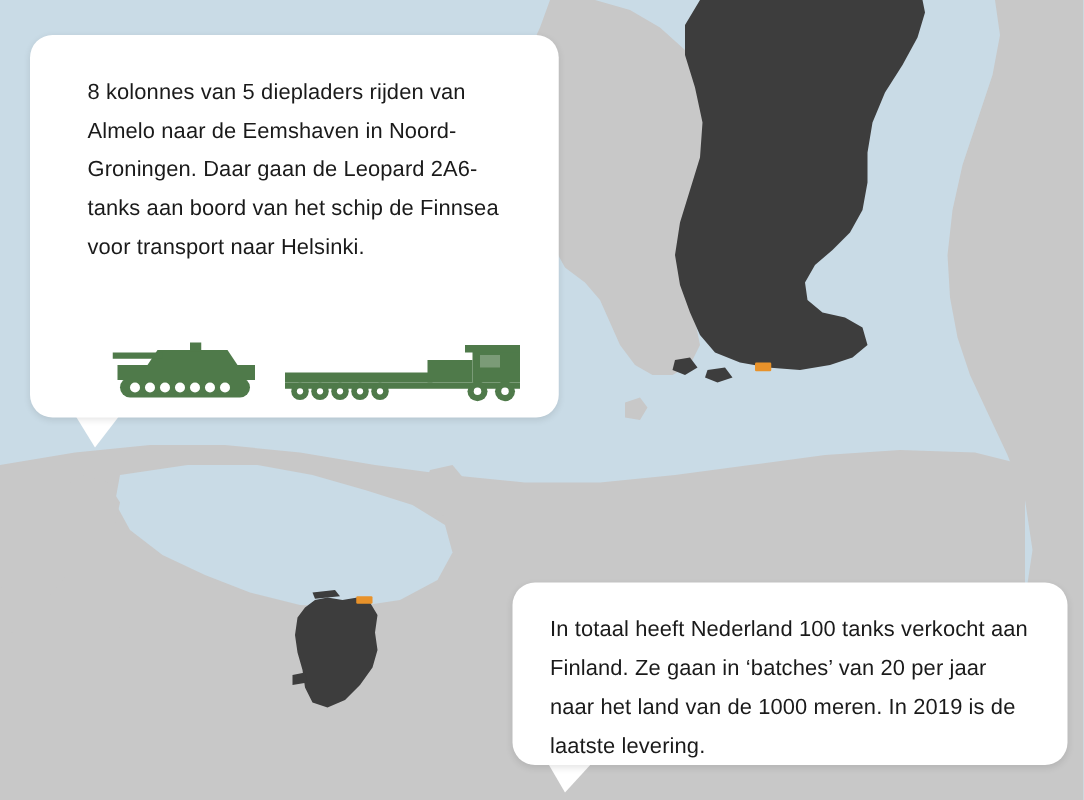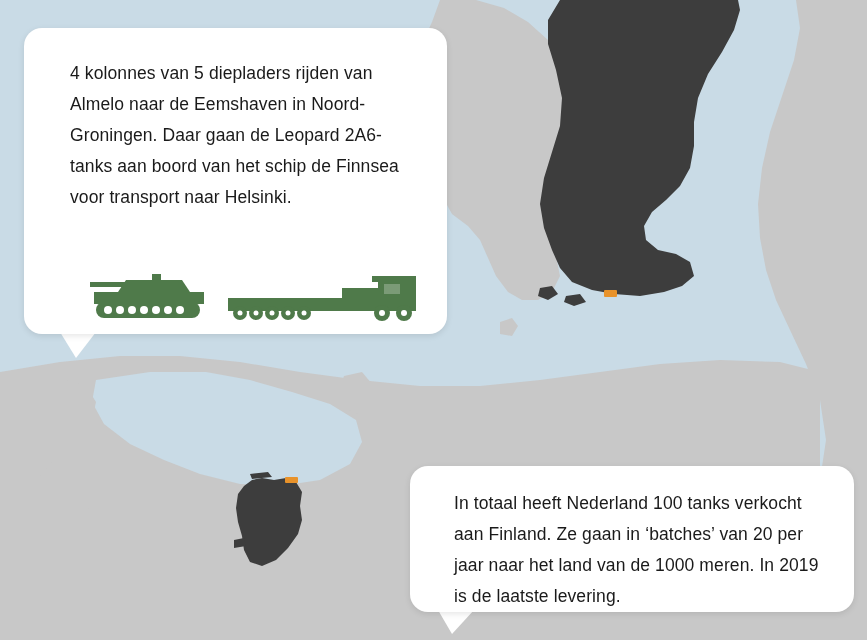--- a/index.html
+++ b/index.html
@@ -39,21 +39,21 @@
     top: 28px;
     width: 423px;
     height: 306px;
     padding: 30px 34px 0 46px;
   }
   .callout.bottom {
     left: 410px;
     top: 466px;
     width: 444px;
     height: 146px;
-    padding: 22px 30px 0 44px;
+    padding: 22px 30px 0 30px;
   }
   .callout p {
     margin: 0;
     color: #1a1a1a;
     font-size: 17.5px;
     line-height: 31px;
     letter-spacing: 0.1px;
   }
   .callout.bottom p {
     text-align: left;
@@ -129,21 +129,21 @@
       <path fill="#3d3d3d" d="M250,474 L268,472 L272,477 L252,479 Z"></path>
       <path fill="#3d3d3d" d="M234,540 L244,538 L246,546 L234,548 Z"></path>
     </svg>
 
     <div class="city-dot" style="left:285px; top:477px; width:13px; height:6px;"></div>
     <div class="city-dot" style="left:604px; top:290px; width:13px; height:7px;"></div>
   </div>
 
   <div class="tail tail-top"></div>
   <div class="callout top">
-    <p>4 kolonnes van 5 diepladers rijden van Almelo naar de Eemshaven in Noord-Groningen. Daar gaan de Leopard 2A6-tanks aan boord van het schip de Finnsea voor transport naar Helsinki.</p>
+    <p>8 kolonnes van 5 diepladers rijden van Almelo naar de Eemshaven in Noord-Groningen. Daar gaan de Leopard 2A6-tanks aan boord van het schip de Finnsea voor transport naar Helsinki.</p>
 
     <div class="vehicles">
       <svg class="tank-svg" width="120" height="60" viewBox="0 0 120 60" xmlns="http://www.w3.org/2000/svg">
         <rect x="6" y="36" width="104" height="16" rx="8" fill="#4f7a4a"></rect>
         <circle cx="18" cy="44" r="4" fill="#ffffff"></circle>
         <circle cx="30" cy="44" r="4" fill="#ffffff"></circle>
         <circle cx="42" cy="44" r="4" fill="#ffffff"></circle>
         <circle cx="54" cy="44" r="4" fill="#ffffff"></circle>
         <circle cx="66" cy="44" r="4" fill="#ffffff"></circle>
         <circle cx="78" cy="44" r="4" fill="#ffffff"></circle>

